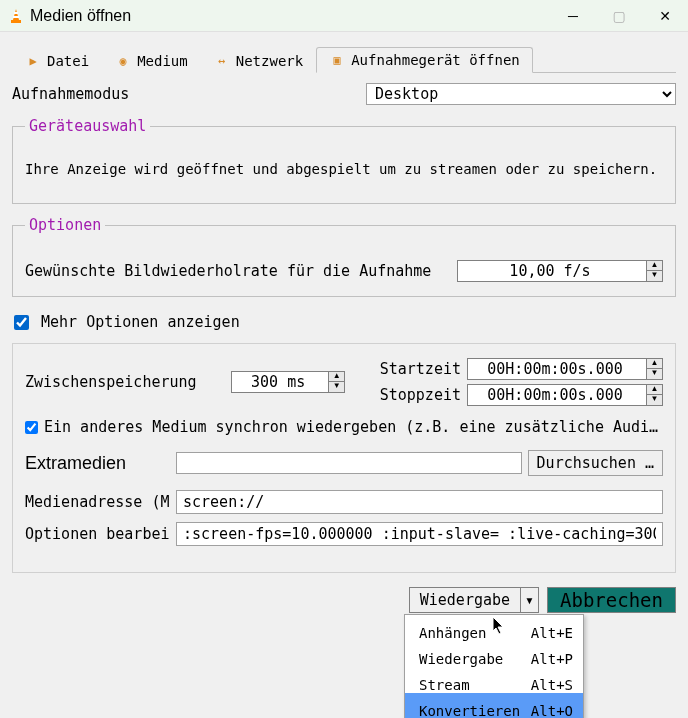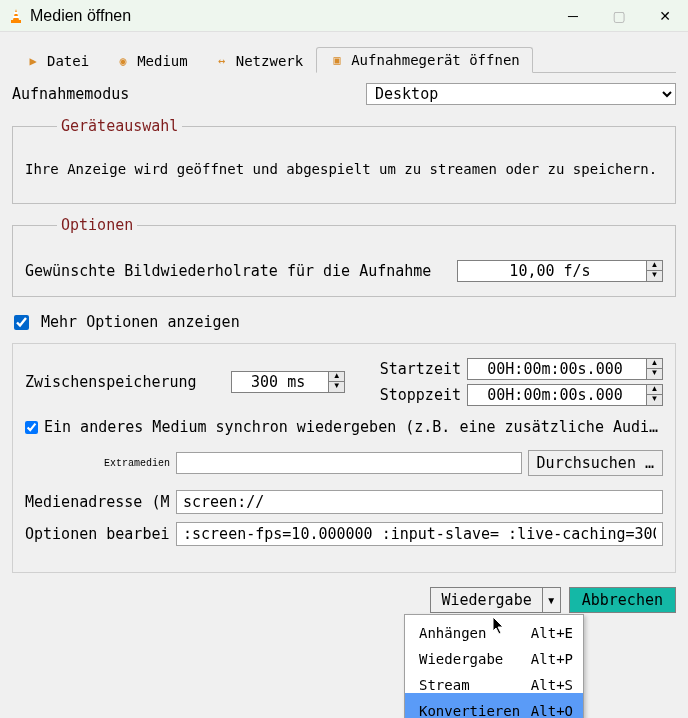--- a/index.html
+++ b/index.html
@@ -11,21 +11,21 @@
 .titlebar .win-btn { width: 46px; height: 32px; display: flex; align-items: center; justify-content: center; color: #000; font-size: 14px; }
 .content { padding: 14px 12px 12px 12px; background: #f0f0f0; }
 .tabs { display: flex; border-bottom: 1px solid #c0c0c0; }
 .tab { padding: 4px 12px; display: flex; align-items: center; gap: 6px; border: 1px solid transparent; border-bottom: none; font-size: 14px; font-family: monospace; background: #f0f0f0; position: relative; bottom: -1px; }
 .tab.active { border-color: #c0c0c0; background: #f0f0f0; border-top-left-radius: 3px; border-top-right-radius: 3px; border-bottom: 1px solid #f0f0f0; }
 .tab .icon { width: 16px; height: 16px; display: inline-flex; align-items: center; justify-content: center; font-size: 12px; color: #d88b2a; }
 .capture-row { display: flex; align-items: center; margin: 10px 0 12px 0; }
 .capture-row label { font-family: monospace; font-size: 15px; }
 .capture-row select { margin-left: auto; width: 310px; font-family: monospace; font-size: 15px; height: 22px; border: 1px solid #a0a0a0; background: #fff; padding-left: 4px; }
 fieldset { border: 1px solid #c0c0c0; margin-bottom: 12px; padding: 0 12px 14px 12px; }
-fieldset legend { font-family: monospace; font-size: 15px; padding: 0 4px; color: #7f1d1d; margin-left: 32px; }
+fieldset legend { font-family: monospace; font-size: 15px; padding: 0 4px; color: #a21caf; }
 .device-info { font-family: monospace; font-size: 14px; padding: 26px 0 12px 0; }
 .opt-row { display: flex; align-items: center; padding-top: 26px; }
 .opt-row label { font-family: monospace; font-size: 15px; }
 .spin-wrap { margin-left: auto; display: flex; }
 .spin-wrap input { width: 190px; height: 22px; text-align: center; font-family: monospace; font-size: 15px; border: 1px solid #808080; padding-right: 4px; }
 .spin-arrows { width: 16px; display: flex; flex-direction: column; border: 1px solid #808080; border-left: none; }
 .spin-arrows span { height: 10px; font-size: 8px; line-height: 8px; text-align: center; background: #e8e8e8; cursor: pointer; }
 .spin-arrows span:first-child { border-bottom: 1px solid #808080; }
 .checkbox-row { display: flex; align-items: center; gap: 12px; margin: 16px 0 12px 2px; }
 .checkbox-row input[type=checkbox] { width: 15px; height: 15px; accent-color: #0066cc; }
@@ -35,31 +35,31 @@
 .more-row label { font-family: monospace; font-size: 15px; min-width: 145px; }
 .more-row .spin-wrap input { width: 98px; }
 .more-row.timesrow { justify-content: flex-start; }
 .times-col { margin-left: auto; display: flex; flex-direction: column; gap: 4px; }
 .time-line { display: flex; align-items: center; gap: 6px; }
 .time-line label { min-width: 80px; text-align: left; }
 .time-line .spin-wrap input { width: 180px; }
 .sync-row { display: flex; align-items: center; gap: 6px; margin: 12px 0 14px 0; }
 .sync-row label { font-family: monospace; font-size: 15px; white-space: nowrap; overflow: hidden; text-overflow: ellipsis; flex: 1; }
 .extra-row { display: flex; align-items: center; gap: 6px; margin-bottom: 14px; }
-.extra-row label { font-family: Liberation Mono, monospace; font-size: 10px; min-width: 145px; text-align: right; }
+.extra-row label { font-family: Liberation Sans, sans-serif; font-size: 18px; min-width: 145px; }
 .extra-row input[type=text] { flex: 1; height: 22px; border: 1px solid #a0a0a0; background: #fff; padding: 0 4px; font-family: monospace; font-size: 15px; }
 .extra-row button { height: 26px; padding: 0 8px; font-family: monospace; font-size: 15px; background: #f0f0f0; border: 1px solid #a0a0a0; }
 .mrl-row, .editopt-row { display: flex; align-items: center; gap: 6px; margin-bottom: 8px; }
 .mrl-row label, .editopt-row label { font-family: monospace; font-size: 15px; width: 145px; white-space: nowrap; overflow: hidden; }
 .mrl-row input, .editopt-row input { flex: 1; height: 24px; border: 1px solid #a0a0a0; background: #fff; padding: 0 6px; font-family: monospace; font-size: 15px; }
 .bottom-buttons { display: flex; justify-content: flex-end; gap: 8px; margin-top: 14px; position: relative; }
 .play-btn { display: flex; align-items: center; border: 1px solid #808080; background: #f0f0f0; height: 26px; }
 .play-btn span.label { padding: 0 10px; font-family: monospace; font-size: 15px; }
 .play-btn span.drop { width: 18px; border-left: 1px solid #808080; height: 100%; display: flex; align-items: center; justify-content: center; font-size: 10px; }
-.cancel-btn { border: 1px solid #808080; background: #14b8a6; height: 26px; padding: 0 12px; font-family: monospace; font-size: 15px; }
+.cancel-btn { border: 1px solid #808080; background: #0f766e; height: 26px; padding: 0 12px; font-family: monospace; font-size: 19px; }
 .dropdown { position: absolute; top: 27px; right: 92px; width: 180px; background: #fff; border: 1px solid #a0a0a0; box-shadow: 2px 2px 4px rgba(0,0,0,0.2); z-index: 10; }
 .dropdown .item { display: flex; align-items: flex-end; height: 26px; padding: 0 10px 0 14px; font-family: monospace; font-size: 14px; }
 .dropdown .item span.shortcut { margin-left: auto; }
 .dropdown .item.highlight { background: #5a9bf7; color: #000; }
 .cursor { position: absolute; z-index: 20; }
 </style>
 </head>
 <body>
 
 <div class="titlebar">

